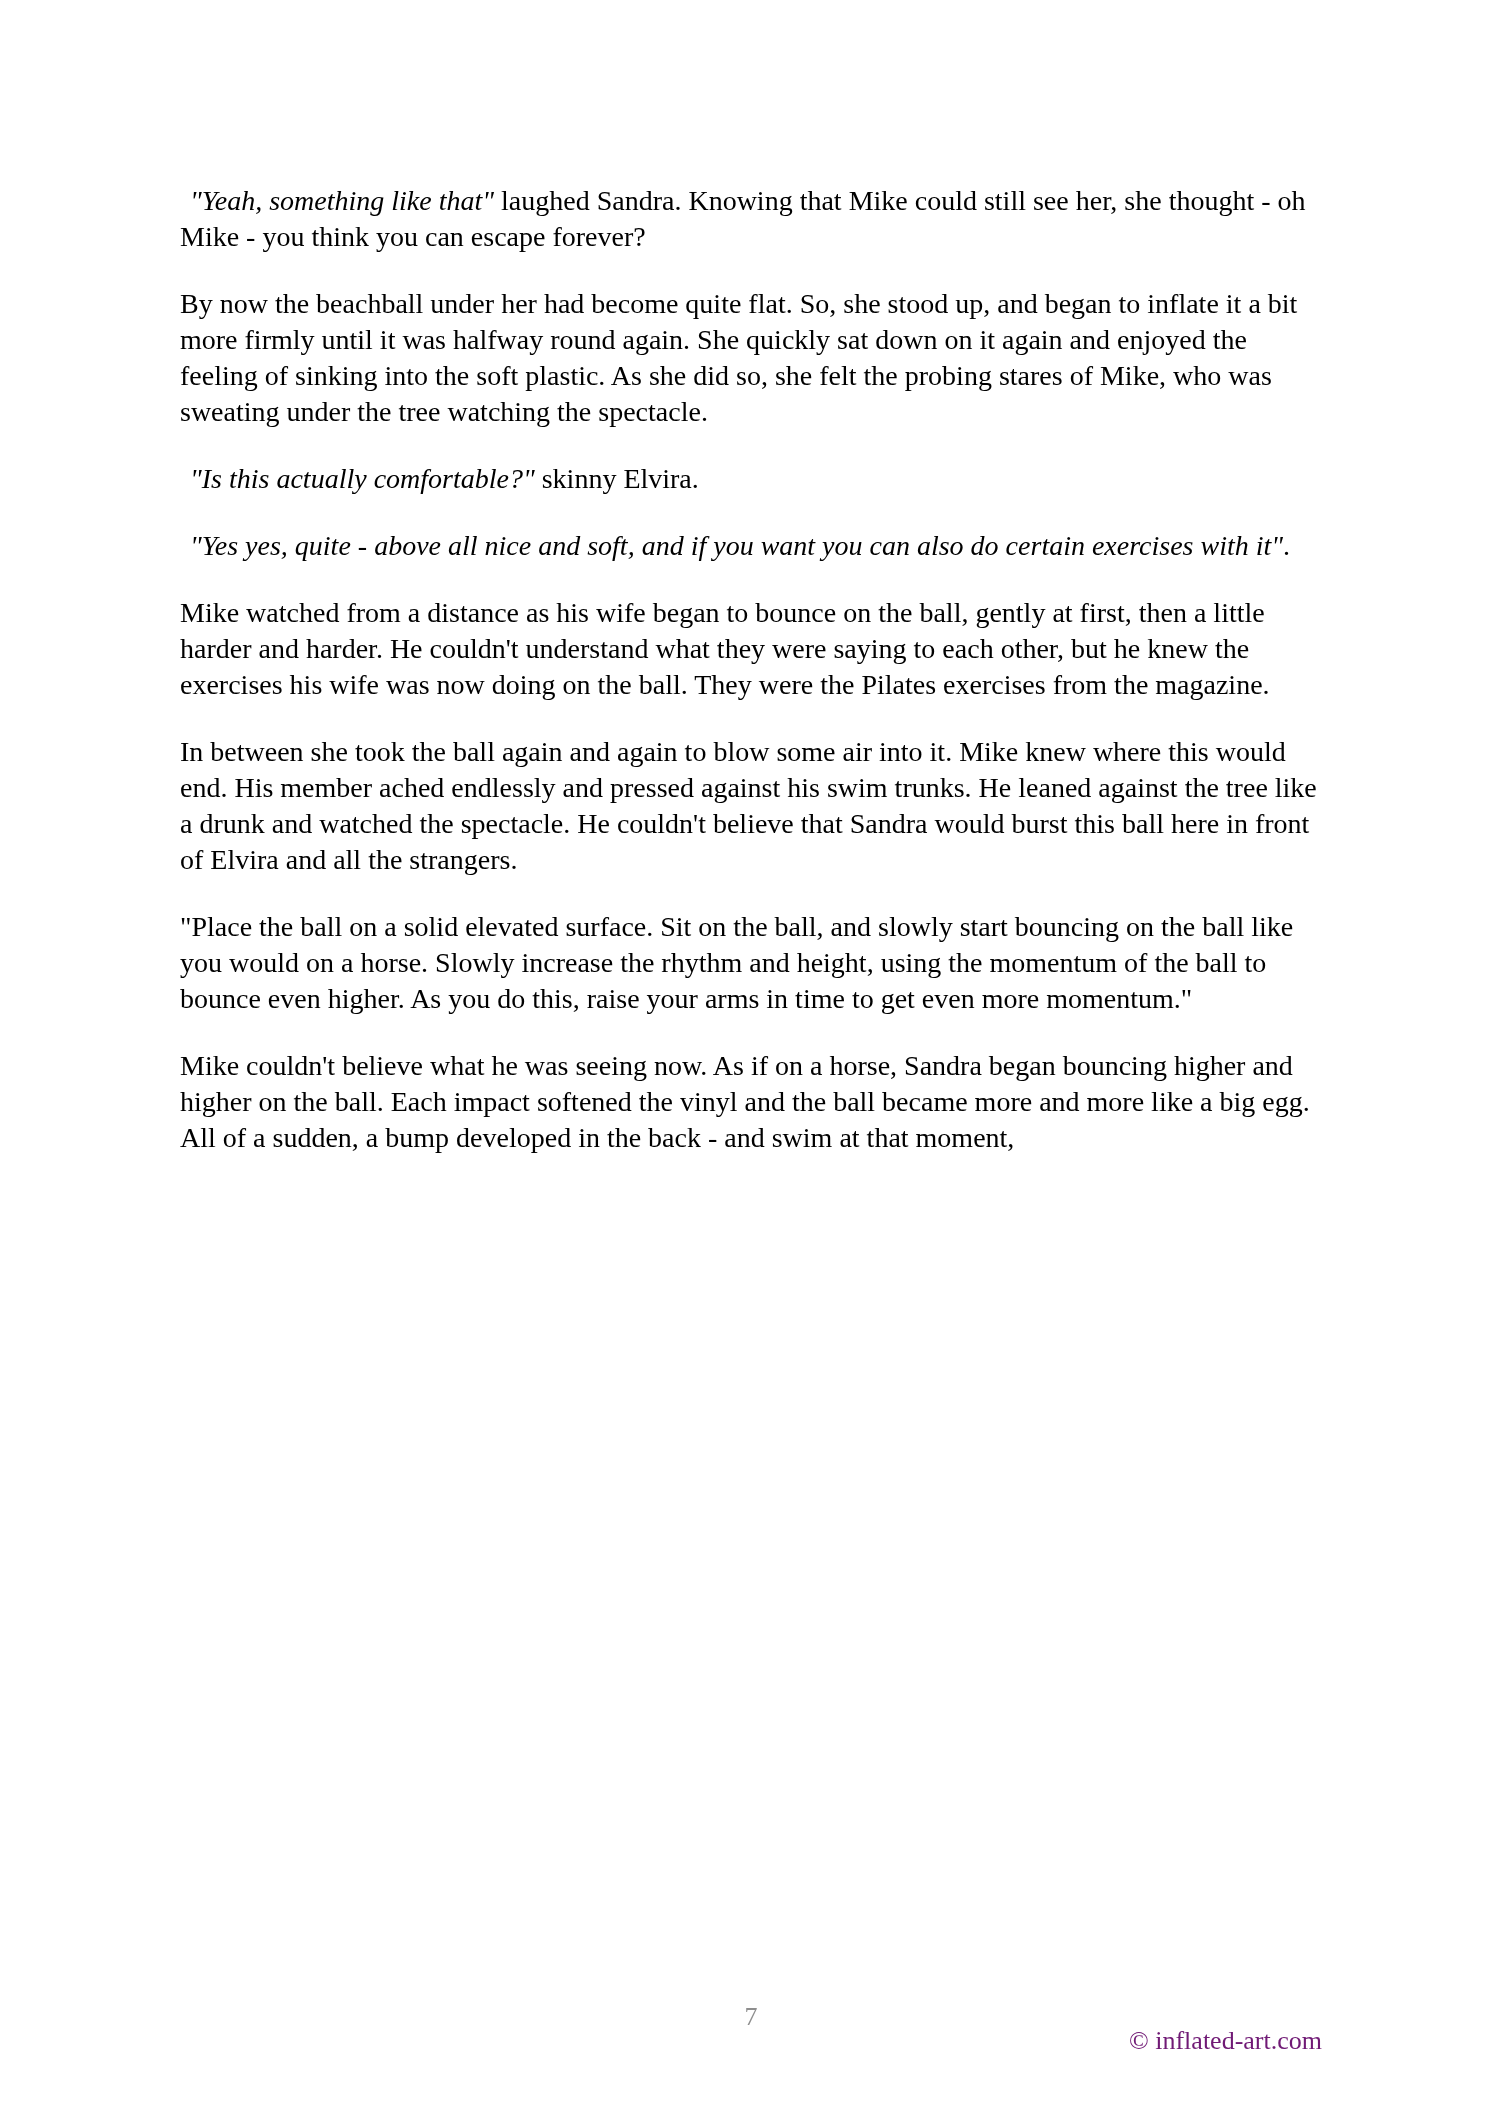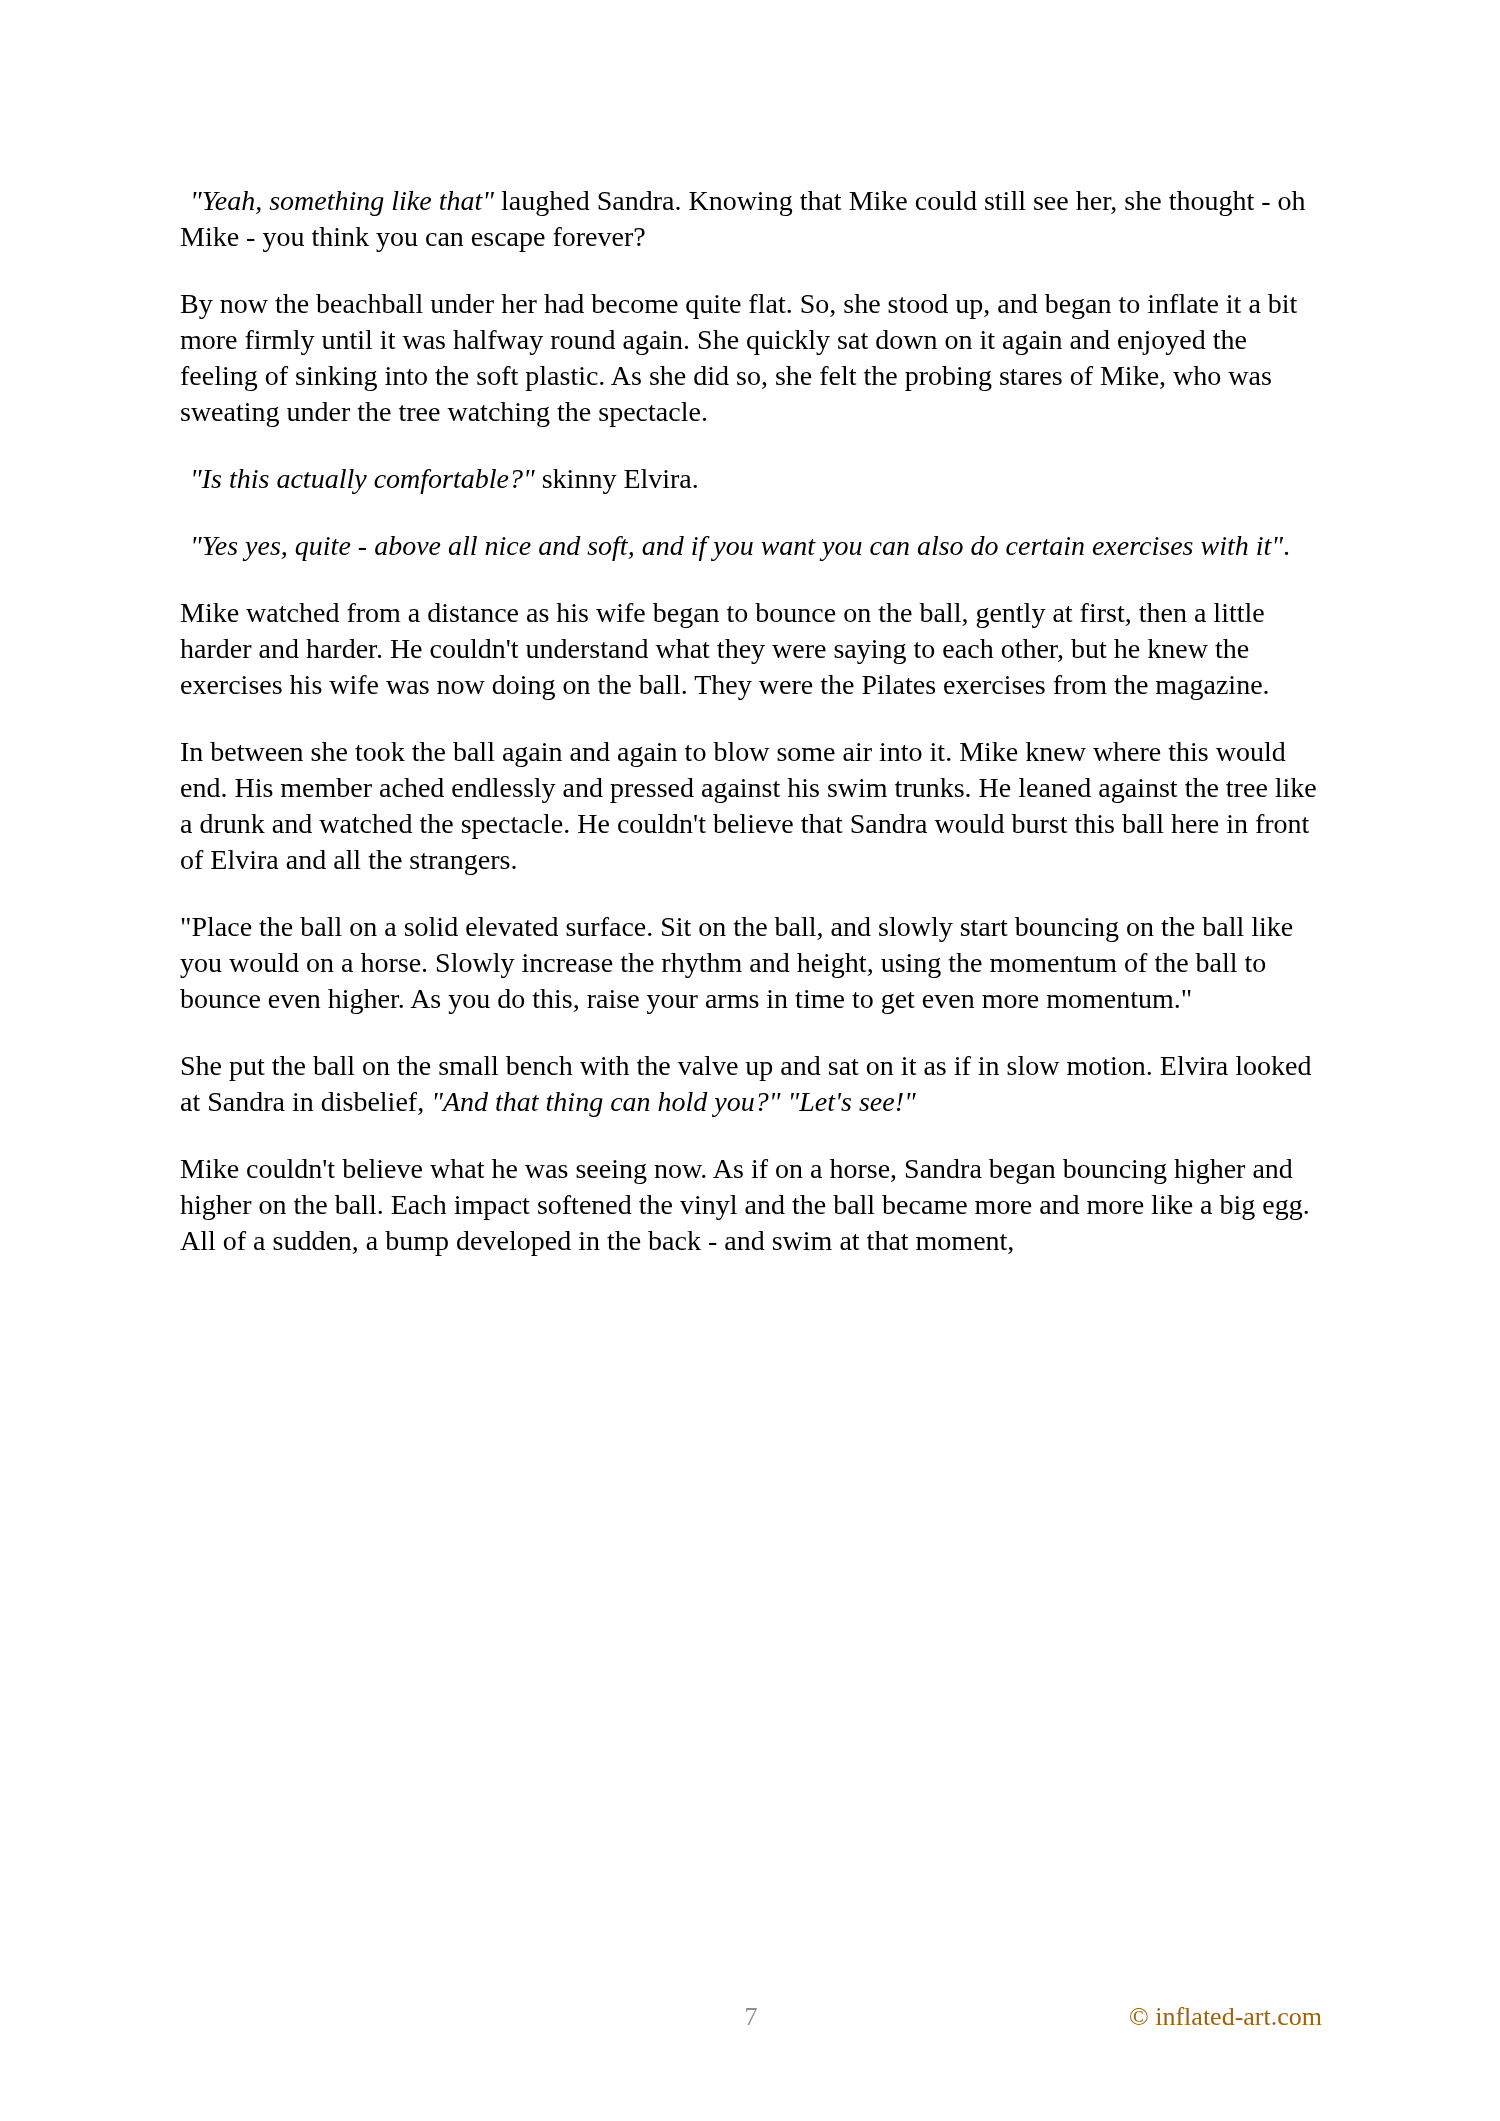--- a/index.html
+++ b/index.html
@@ -56,38 +56,38 @@
     position: absolute;
     left: 0;
     width: 100%;
     text-align: center;
     color: #8e8e8e;
   }
   .copyright {
     position: absolute;
     right: 0;
     text-align: right;
-    color: #a16207;
+    color: #701a75;
+    margin-top: 24px;
   }
 </style>
 </head>
 <body>
 
 <div class="page">
 
   <div class="doc-body">
 
   <p class="para indent"><span class="italic">"Yeah, something like that"</span><span> laughed Sandra. Knowing that Mike could still see her, she thought - oh Mike - you think you can escape forever?</span></p>
       <p class="para"><span>By now the beachball under her had become quite flat. So, she stood up, and began to inflate it a bit more firmly until it was halfway round again. She quickly sat down on it again and enjoyed the feeling of sinking into the soft plastic. As she did so, she felt the probing stares of Mike, who was sweating under the tree watching the spectacle.</span></p>
       <p class="para indent"><span class="italic">"Is this actually comfortable?"</span><span> skinny Elvira.</span></p>
       <p class="para indent"><span class="italic">"Yes yes, quite - above all nice and soft, and if you want you can also do certain exercises with it"</span><span>.</span></p>
       <p class="para"><span>Mike watched from a distance as his wife began to bounce on the ball, gently at first, then a little harder and harder. He couldn't understand what they were saying to each other, but he knew the exercises his wife was now doing on the ball. They were the Pilates exercises from the magazine.</span></p>
       <p class="para"><span>In between she took the ball again and again to blow some air into it. Mike knew where this would end. His member ached endlessly and pressed against his swim trunks. He leaned against the tree like a drunk and watched the spectacle. He couldn't believe that Sandra would burst this ball here in front of Elvira and all the strangers.</span></p>
       <p class="para"><span>"Place the ball on a solid elevated surface. Sit on the ball, and slowly start bouncing on the ball like you would on a horse. Slowly increase the rhythm and height, using the momentum of the ball to bounce even higher. As you do this, raise your arms in time to get even more momentum."</span></p>
-      <p class="para"><span>She put the ball on the small bench with the valve up and sat on it as if in slow motion. Elvira looked at Sandra in disbelief, </span><span class="italic">"And that thing can hold you?" "Let's see!"</span></p>
       <p class="para"><span>Mike couldn't believe what he was seeing now. As if on a horse, Sandra began bouncing higher and higher on the ball. Each impact softened the vinyl and the ball became more and more like a big egg. All of a sudden, a bump developed in the back - and swim at that moment,</span></p>
     </div>
 
   <div class="footer">
     <span class="page-number">7</span>
     <span class="copyright">© inflated-art.com</span>
   </div>
 
 </div>
 

